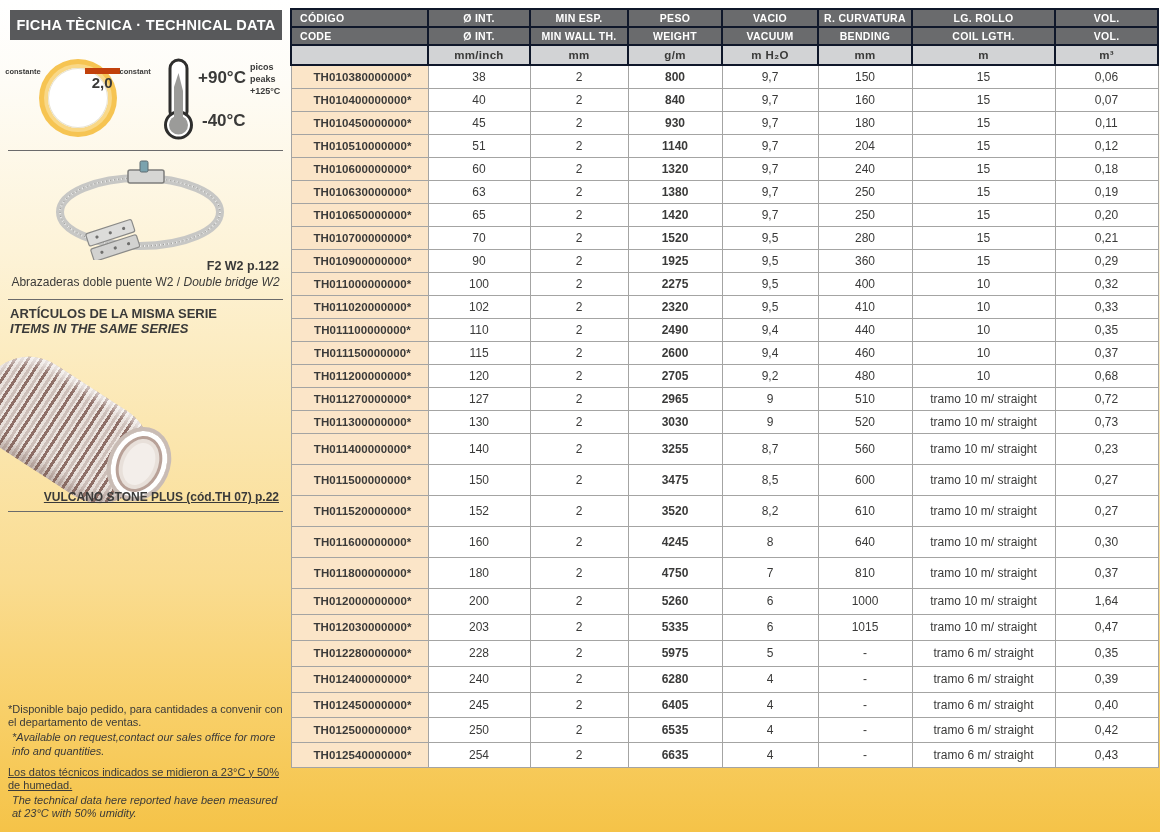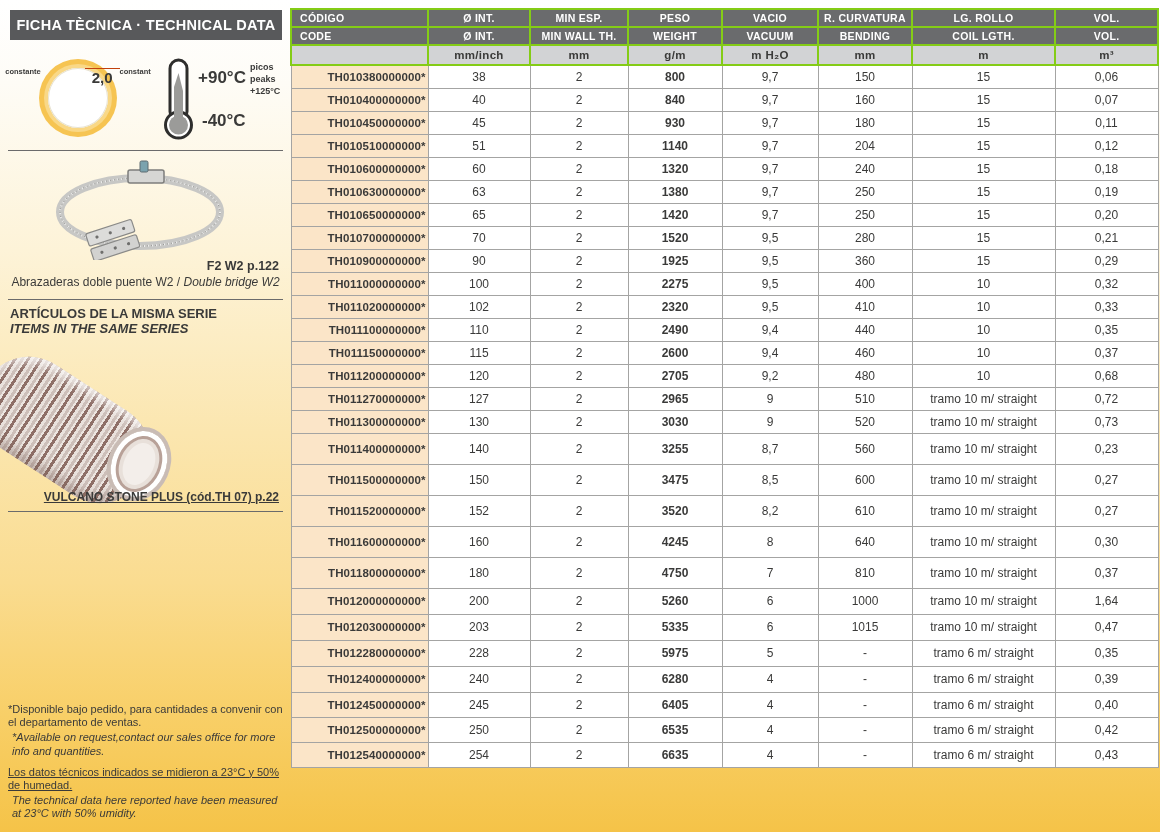--- a/index.html
+++ b/index.html
@@ -24,21 +24,21 @@
   }
 
   .badge {
     position:absolute; left:48px; top:68px; width:60px; height:60px;
     border-radius:50%; background:#fff;
     box-shadow: 0 0 0 4px #f9d887, 0 0 0 9px #f6c452, inset 0 0 0 1px #e8e3d2;
     display:flex; align-items:flex-start; justify-content:center;
   }
   .badge .sm { font-size:7.5px; font-weight:bold; line-height:1.1; }
   .badge .val { font-size:15px; font-weight:bold; line-height:1.15;
-    border-top:1px solid #c2410c; padding:0 7px;margin-left:44px; }
+    border-top:6px solid #c2410c; padding:0 7px;margin-left:44px; }
 
   .thermo-group { position:absolute; left:158px; top:55px; width:130px; height:90px; }
   .thermo-icon { position:absolute; left:0; top:2px; }
   .t-max { position:absolute; left:40px; top:13px; font-size:17px; font-weight:bold; }
   .t-min { position:absolute; left:44px; top:56px; font-size:17px; font-weight:bold; }
   .peaks { position:absolute; left:92px; top:6px; font-size:9px; font-weight:bold; line-height:1.35; }
 
   .divider { position:absolute; left:8px; width:275px; height:0;
     border-top:1.5px solid #6b6b6b; }
   .div-1 { top:150px; } .div-2 { top:299px; } .div-3 { top:511px; }
@@ -74,34 +74,34 @@
   .footnotes p { margin-bottom:2px; }
   .fn-it { font-style:italic; padding-left:4px; }
   .fn-gap { margin-top:8px !important;text-decoration:underline; }
 
   
   .table-wrap { position:absolute; left:290px; top:8px; width:867px; }
   table.data-table { width:867px; border-collapse:collapse; table-layout:fixed; }
 
   thead th {
     background:#6a6b6d; color:#fff; font-size:10.5px; font-weight:bold;
-    letter-spacing:.3px; border:2px solid #84cc16; height:18px;
+    letter-spacing:.3px; border:2px solid #0f172a; height:18px;
     text-align:center; padding:0 2px; white-space:nowrap; overflow:hidden;
   }
   thead tr th:first-child { text-align:left; padding-left:8px; }
   thead tr.units th {
     background:#d2d3d5; color:#3a3a39; font-size:11.5px; height:20px;
   }
 
   tbody td {
     background:#fff; border:1px solid #a4a4a3; font-size:12px;
     text-align:center; padding:0 2px; white-space:nowrap; overflow:hidden;
   }
   tbody td.code-cell {
-    background:#fbe5c8; font-weight:bold; text-align:right; padding-left:8px;
+    background:#fbe5c8; font-weight:bold; text-align:center; padding-left:8px;
     font-size:11.5px; letter-spacing:.1px;
   }
   tbody td.peso-cell { font-weight:bold; }
 
   tbody tr { height:23px; }
   tbody tr:nth-child(n+17) { height:31px; }
   tbody tr:nth-child(n+22) { height:26px; }
   tbody tr:nth-child(n+26) { height:25px; }
 </style>
 </head>

